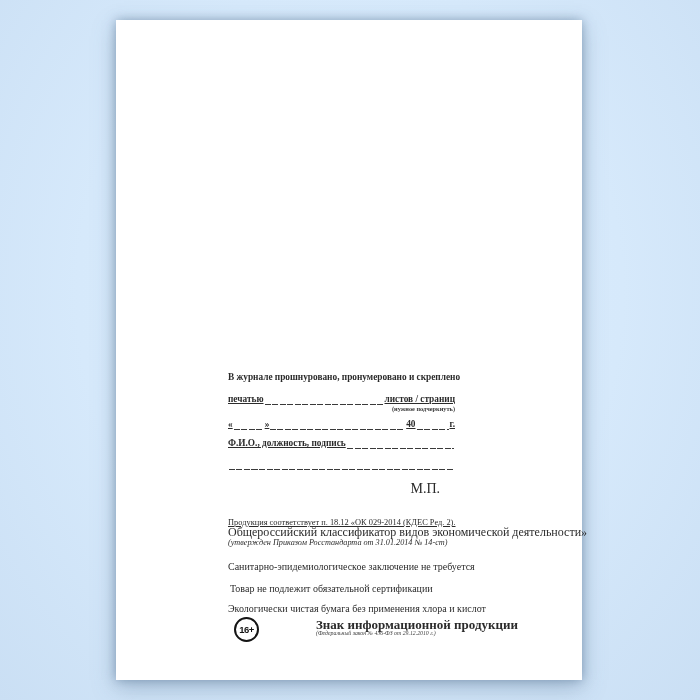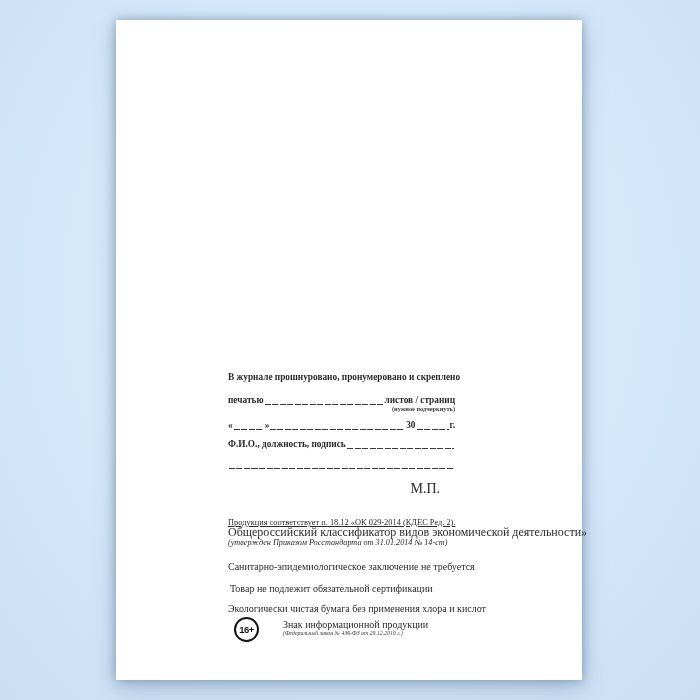--- a/index.html
+++ b/index.html
@@ -25,21 +25,21 @@
     box-shadow: 0 0 10px rgba(85, 115, 145, 0.55), 0 8px 22px rgba(85, 115, 145, 0.35);
   }
   .content {
     position: absolute;
     left: 112px;
     top: 352px;
     width: 227px;
     height: 296px;
   }
   .row { position: absolute; left: 0; right: 0; }
-  .flexrow { display: flex; align-items: flex-end; }
+  .flexrow { display: flex; align-items: flex-start; text-decoration: underline; }
   .fill {
     flex: 1 1 auto;
     height: 11px;
     background: repeating-linear-gradient(90deg, #3a3a3a 0 6px, transparent 6px 7.5px) left bottom / 100% 1px no-repeat;
     margin: 0 1px 1px 1px;
   }
   .fill.w28 { flex: 0 0 30px; }
   .fill.w30 { flex: 0 0 32px; }
   .form-text {
     font-weight: bold;
@@ -56,39 +56,39 @@
   .r-line .fill { height: 10px; }
   .r-mp      { top: 109px; text-align: right; padding-right: 15px; font-size: 14px; font-weight: normal; box-sizing: border-box; }
   .r-comply  { top: 146px; }
   .r-comply .l1 { font-size: 8.4px; line-height: 10px; white-space: nowrap; text-decoration: underline; }
   .r-comply .l2 { font-size: 12px; line-height: 9.5px; white-space: nowrap; }
   .r-comply .l3 { font-size: 8.2px; line-height: 10px; font-style: italic; white-space: nowrap; }
   .statement { font-size: 10px; font-weight: normal; white-space: nowrap; }
   .r-sanitary { top: 189px; }
   .r-cert     { top: 211px; padding-left: 2px; font-family: Liberation Serif, serif; }
   .r-paper    { top: 231px; text-align: right; }
-  .r-age      { top: 245px; display: flex; align-items: flex-start; }
+  .r-age      { top: 245px; display: flex; align-items: flex-start; gap: 33px; }
   .age-badge {
     flex: 0 0 auto;
     margin-left: 6px;
     width: 21px;
     height: 21px;
     border: 2.6px solid #141414;
     border-radius: 50%;
     display: flex;
     align-items: center;
     justify-content: center;
     font-family: "Liberation Sans", "DejaVu Sans", sans-serif;
     font-weight: bold;
     font-size: 9.5px;
     letter-spacing: -0.6px;
     color: #141414;
   }
   .age-text { margin-left: 24px; padding-top: 3px; }
-  .age-label { font-size: 10px; line-height: 10px; white-space: nowrap; }
+  .age-label { font-size: 13px; line-height: 10px; white-space: nowrap; font-weight: bold; }
   .age-law   { font-size: 5.8px; line-height: 7px; font-style: italic; color: #3a3a3a; white-space: nowrap; }
 </style>
 </head>
 <body>
 
 <div class="sheet">
   <div class="content">
 
     <div class="row r-title form-text">В журнале прошнуровано, пронумеровано и скреплено</div>
 
@@ -98,21 +98,21 @@
       <span class="form-text">листов / страниц</span>
     </div>
 
     <div class="row r-note">(нужное подчеркнуть)</div>
 
     <div class="row r-date flexrow">
       <span class="form-text">«</span>
       <span class="fill w28"></span>
       <span class="form-text">»</span>
       <span class="fill"></span>
-      <span class="form-text">30</span>
+      <span class="form-text">40</span>
       <span class="fill w30"></span>
       <span class="form-text">г.</span>
     </div>
 
     <div class="row r-fio flexrow">
       <span class="form-text">Ф.И.О., должность, подпись</span>
       <span class="fill"></span>
     </div>
 
     <div class="row r-line flexrow">

